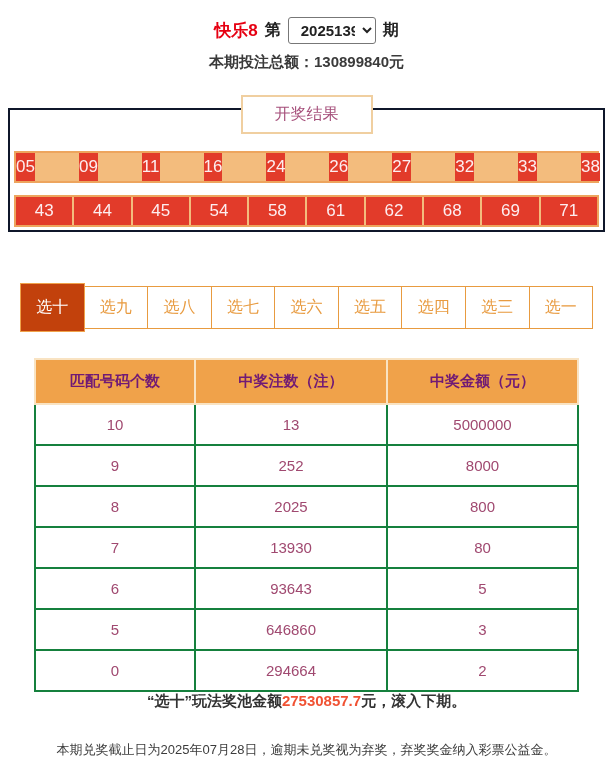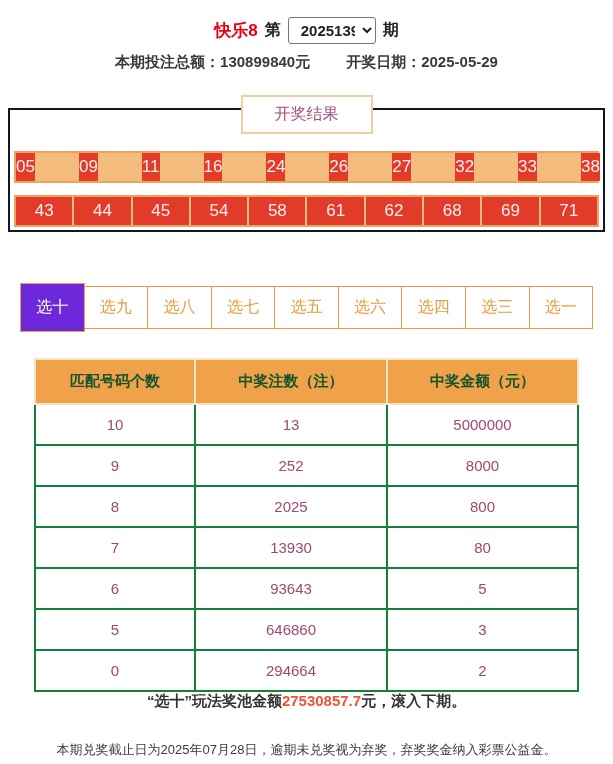--- a/index.html
+++ b/index.html
@@ -55,34 +55,34 @@
   .tabs {
     display: flex; align-items: center;
     margin: 52px 20px 0 20px; height: 46px;
   }
   .tab {
     flex: 1; text-align: center; font-size: 16px;
     border: 1px solid #e89b40; color: #e89b40; background: #fff;
     padding: 10px 0; margin-left: -1px; cursor: pointer;
   }
   .tab.active {
-    background: #6d28d9; color: #fff; border-color: #f0a24a;
+    background: #c2410c; color: #fff; border-color: #f0a24a;
     padding: 13px 0; margin-left: 0; z-index: 1;
   }
 
   
   table.prize {
     margin: 28px auto 0 auto; width: 543px;
     border-collapse: collapse; table-layout: fixed;
   }
   table.prize col.c1 { width: 160px; }
   table.prize col.c2 { width: 192px; }
   table.prize col.c3 { width: 191px; }
   table.prize th {
-    background: #f0a24a; color: #14532d; font-weight: bold; font-size: 15px;
+    background: #f0a24a; color: #701a75; font-weight: bold; font-size: 15px;
     padding: 12px 0; border: 2px solid #f9e3c2;
   }
   table.prize td {
     text-align: center; color: #a04970; font-size: 15px;
     padding: 11px 0; border: 2px solid #15803d; background: #fff;
   }
 
   
   .pool-line {
     text-align: center;
@@ -101,21 +101,20 @@
   <div class="title-line">
     <span class="game-name">快乐8</span>
     <span>第</span>
     <select class="issue-select">
       <option>2025139</option>
     </select>
     <span>期</span>
   </div>
   <div class="meta-line">
     <span><span>本期投注总额：</span><span>130899840元</span></span>
-    <span><span>开奖日期：</span><span>2025-05-29</span></span>
   </div>
 </div>
 
 <div class="result-box">
   <div class="result-title">开奖结果</div>
 
   <div class="ball-strip first">
     <span class="ball-cell">05</span>
     <span class="ball-cell">09</span>
     <span class="ball-cell">11</span>
@@ -140,22 +139,22 @@
     <span class="ball-cell">69</span>
     <span class="ball-cell">71</span>
   </div>
 </div>
 
 <div class="tabs">
   <div class="tab active">选十</div>
   <div class="tab">选九</div>
   <div class="tab">选八</div>
   <div class="tab">选七</div>
+  <div class="tab">选六</div>
   <div class="tab">选五</div>
-  <div class="tab">选六</div>
   <div class="tab">选四</div>
   <div class="tab">选三</div>
   <div class="tab">选一</div>
 </div>
 
 <table class="prize">
   <colgroup>
       <col class="c1">
       <col class="c2">
       <col class="c3">

